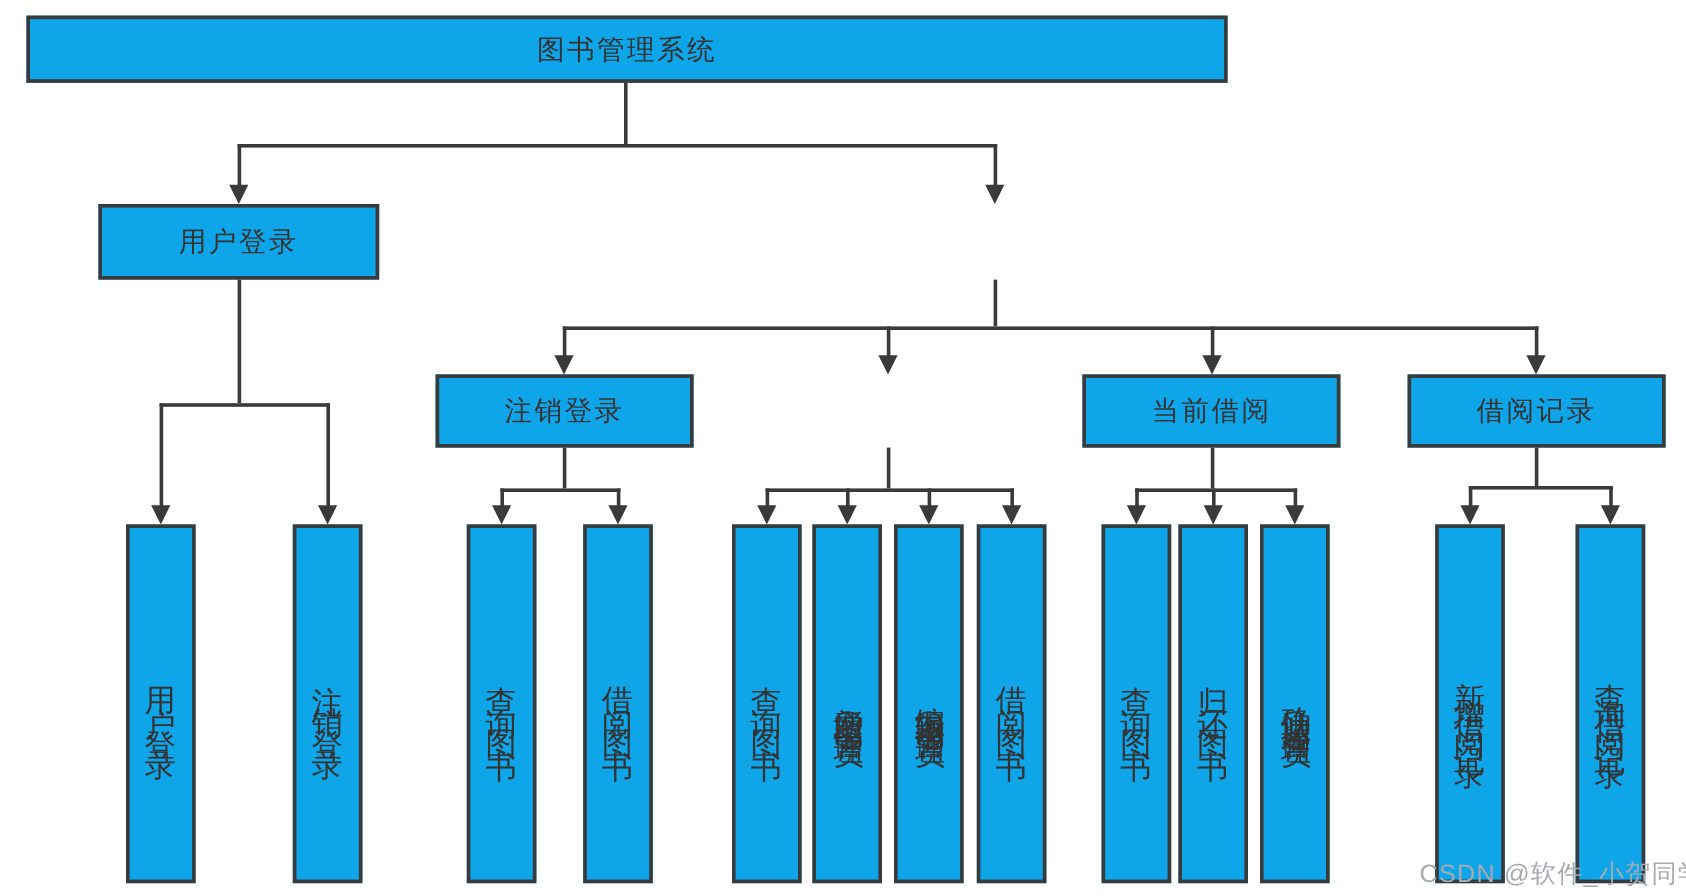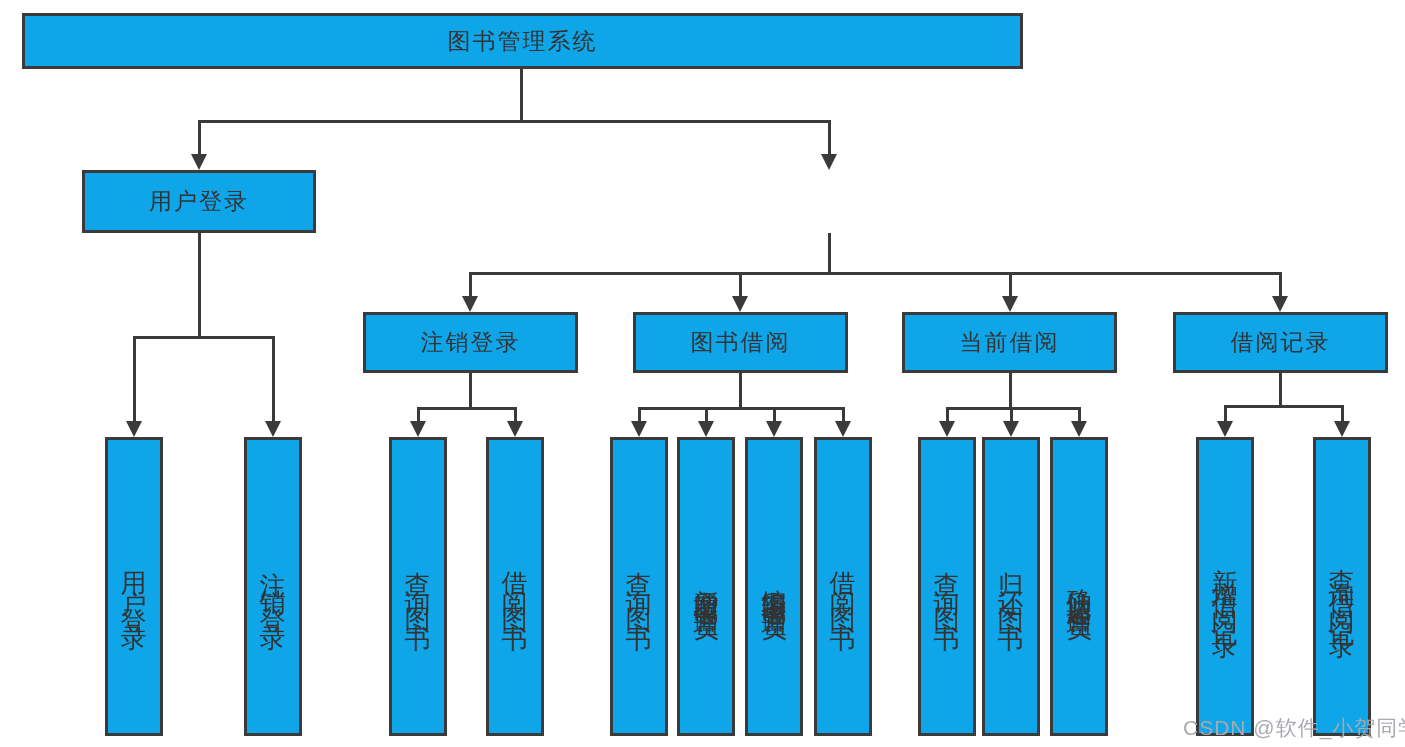--- a/index.html
+++ b/index.html
@@ -91,23 +91,20 @@
     <div class="arrowhead" style="left:732px;top:296px;"></div>
     <div class="vline" style="left:1009px;top:272px;height:26px;"></div>
     <div class="arrowhead" style="left:1002px;top:296px;"></div>
     <div class="vline" style="left:1279px;top:272px;height:26px;"></div>
     <div class="arrowhead" style="left:1272px;top:296px;"></div>
   </div>
 
   <div class="box hbox" style="left:363px;top:312px;width:215px;height:61px;">
     <span>注销登录</span>
   </div>
-  <div class="box hbox" style="left:633px;top:312px;width:215px;height:61px;">
-    <span>图书借阅</span>
-  </div>
   <div class="box hbox" style="left:902px;top:312px;width:215px;height:61px;">
     <span>当前借阅</span>
   </div>
   <div class="box hbox" style="left:1173px;top:312px;width:215px;height:61px;">
     <span>借阅记录</span>
   </div>
 
   <div>
     <div class="vline" style="left:469px;top:373px;height:34px;"></div>
     <div class="hline" style="left:417px;top:407px;width:100px;"></div>

